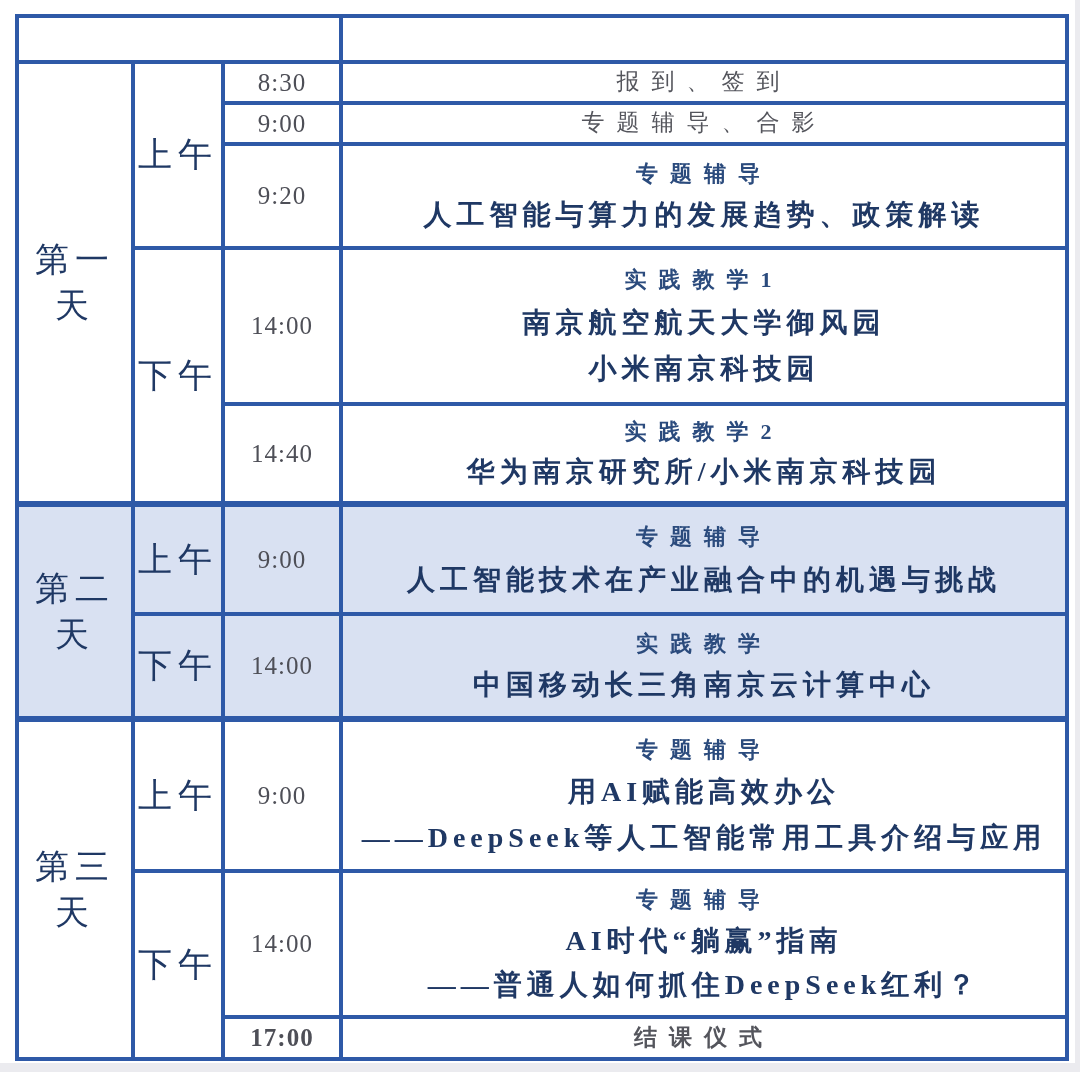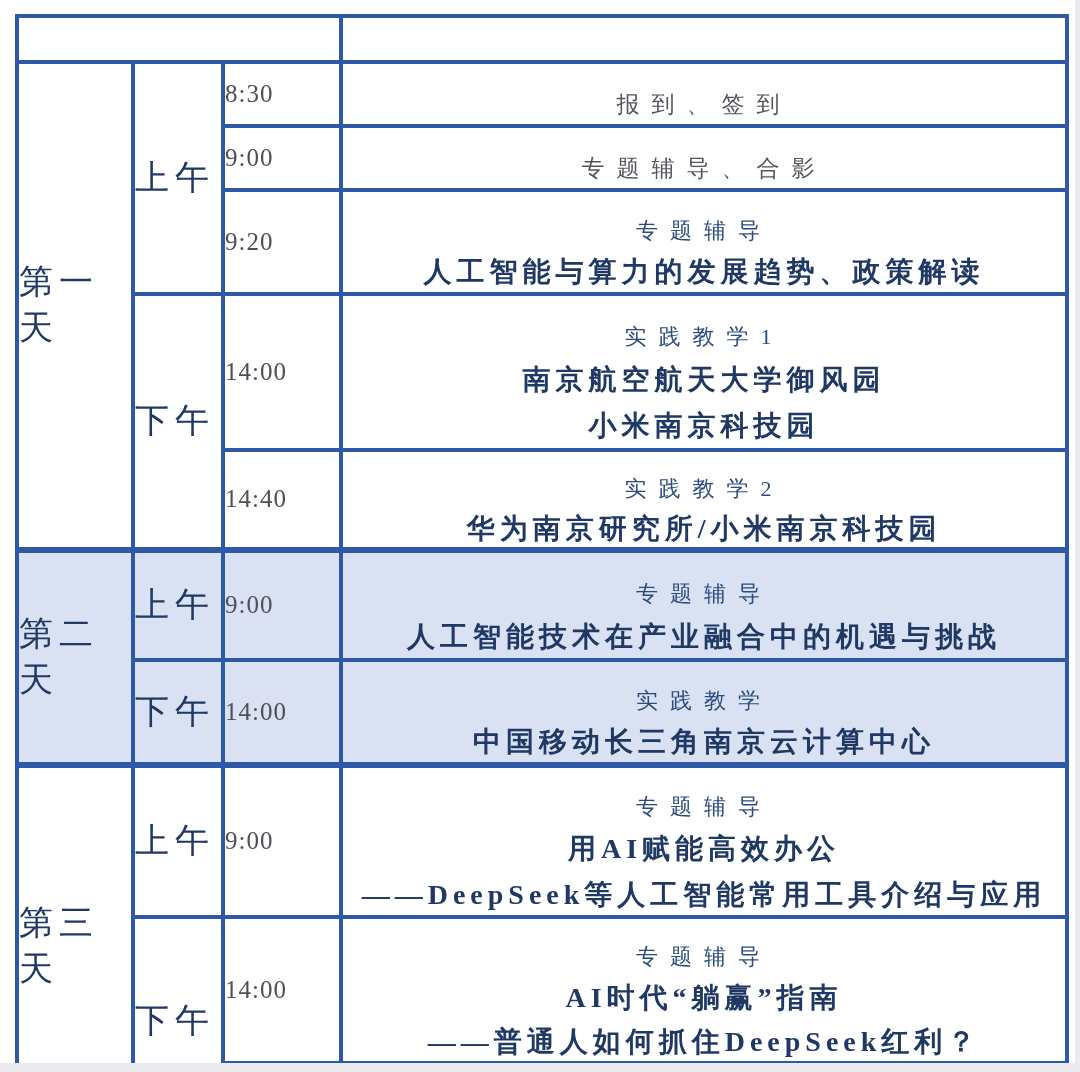--- a/index.html
+++ b/index.html
@@ -21,42 +21,42 @@
   .edge-bottom{position:absolute;left:0;bottom:0;width:100%;height:9px;background:#ebebef;}
 
   table.schedule{border-collapse:collapse;table-layout:fixed;width:1050px;height:1038px;}
   .schedule col.c-day{width:116px;}
   .schedule col.c-period{width:90px;}
   .schedule col.c-time{width:118px;}
   .schedule col.c-content{width:726px;}
 
   .schedule th,.schedule td{
     border:4px solid var(--border);
-    vertical-align:middle;
+    text-align:center;vertical-align:middle;
     background:transparent;
   }
   thead th{
     background:var(--header-bg);color:var(--header-text);
     font-size:31px;font-weight:600;letter-spacing:14px;
     border-bottom-width:6px;
     height:43px;
   }
   tr.day-start td{border-top-width:6px;}
 
   td.day,td.period{
     color:var(--big);font-size:34px;letter-spacing:6px;font-weight:500;
   }
   td.time{
     color:var(--time);font-size:25px;letter-spacing:1px;
   }
   td.content{padding:4px 8px;}
-  .lines{display:flex;flex-direction:column;justify-content:space-evenly;align-items:center;height:100%;margin-top:23px;}
+  .lines{display:flex;flex-direction:column;justify-content:space-evenly;align-items:center;height:100%;}
   .ln{display:block;line-height:1.25;}
   .ln.gray{color:var(--gray);font-size:23px;letter-spacing:12px;}
-  .ln.label{color:var(--label);font-size:22px;letter-spacing:12px;font-weight:400;}
+  .ln.label{color:var(--label);font-size:22px;letter-spacing:12px;font-weight:700;}
   .ln.big{color:var(--big);font-size:28px;letter-spacing:5px;font-weight:600;}
 
   tr.shaded td{background:var(--shaded);}
 </style>
 </head>
 <body>
 
 <div class="page">
 
   <table class="schedule">

